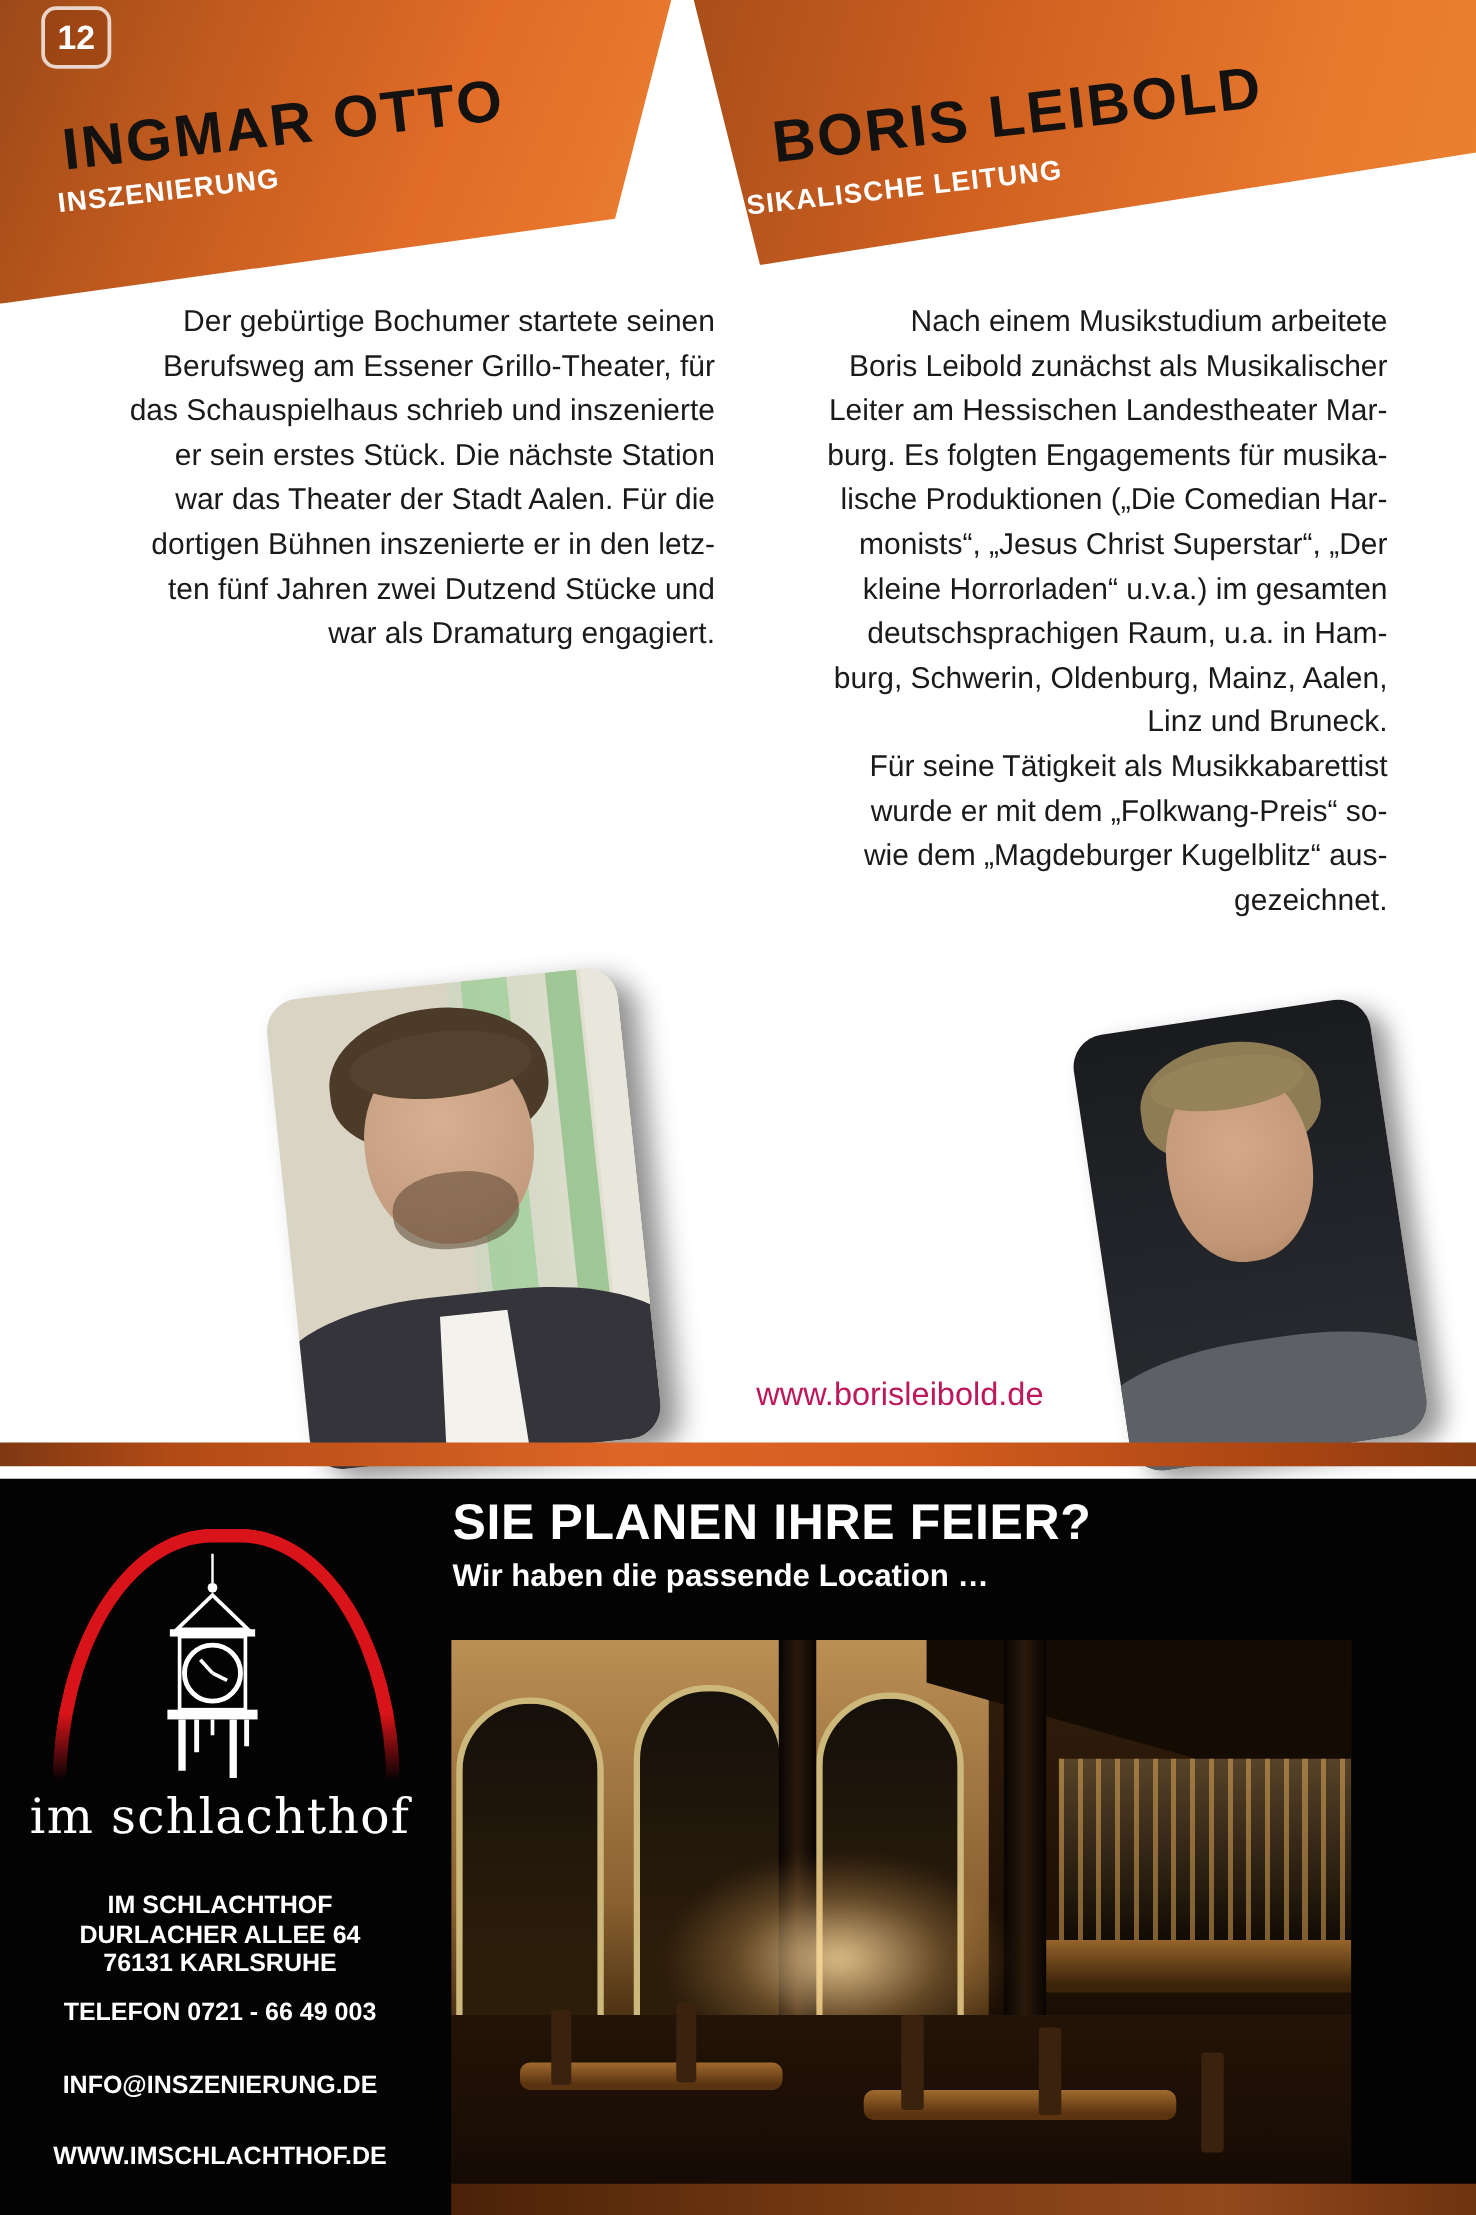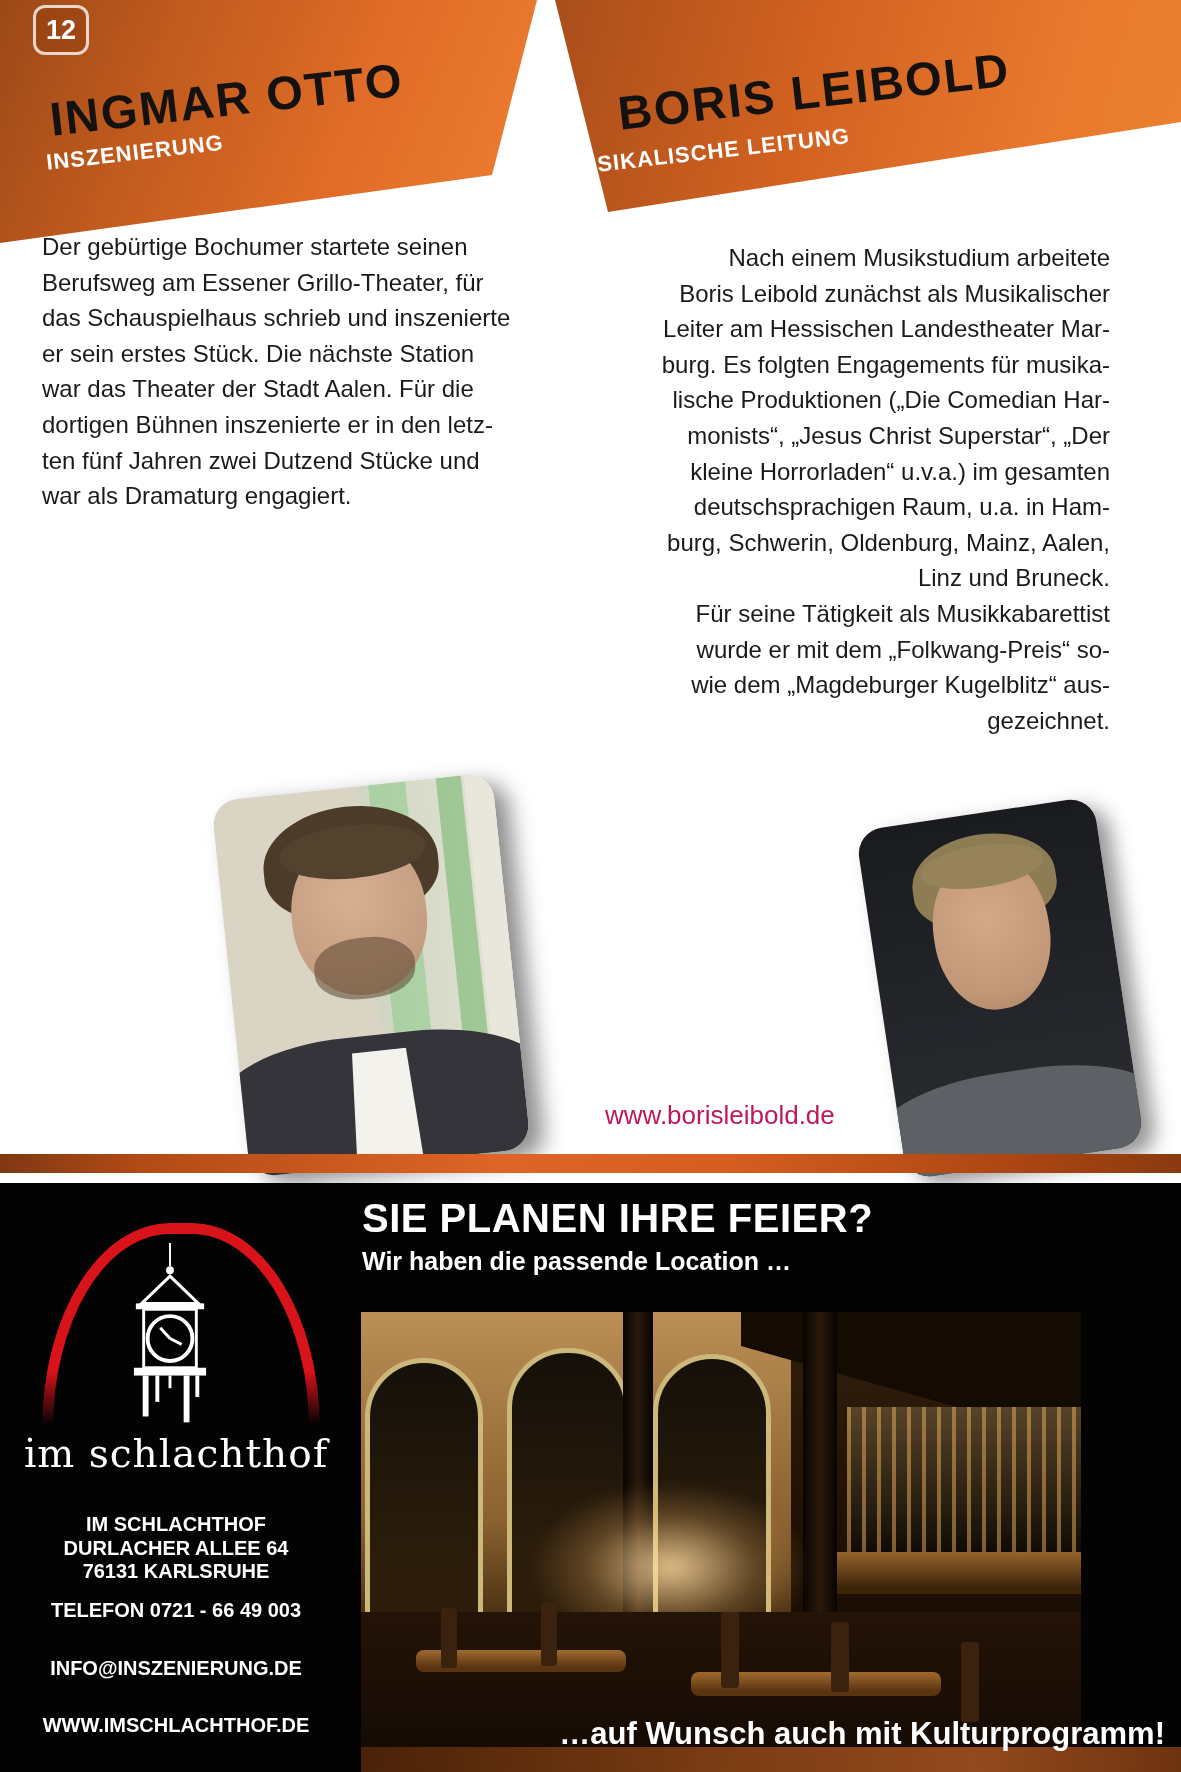--- a/index.html
+++ b/index.html
@@ -21,21 +21,21 @@
     transform:rotate(-6.5deg);transform-origin:left top;white-space:nowrap;}
   .name-ingmar{left:47px;top:92px;}
   .name-boris{left:615px;top:86px;}
   .profile-role{color:#fff;font-weight:700;font-size:22px;letter-spacing:1px;
     transform:rotate(-6.5deg);transform-origin:left top;white-space:nowrap;}
   .role-ingmar{left:45px;top:150px;}
   .role-boris{left:560px;top:156px;}
 
   
   .bio{color:#1a1a1a;font-size:24px;line-height:35.6px;white-space:pre-line;}
-  .bio-left-1{left:42px;top:229px;width:530px;}
+  .bio-left-1{left:42px;top:240px;width:530px;text-align:right;}
   .bio-left-2{left:42px;top:560px;width:530px;}
   .bio-right{left:620px;top:240px;width:490px;text-align:right;}
   .website{left:605px;top:1100px;font-size:26px;color:#be185d;}
 
   
   .portrait{border-radius:26px;overflow:hidden;}
   .photo-ingmar{left:230px;top:786px;width:282px;height:378px;transform:rotate(-6deg);
     background:linear-gradient(90deg,#d9d4c4 0%,#d9d4c4 52%,#cfd6c2 52%,#e4e1d4 100%);
     box-shadow:14px 10px 22px rgba(0,0,0,.45);}
   .photo-boris{left:880px;top:812px;width:240px;height:352px;transform:rotate(-8.5deg);
@@ -222,16 +222,15 @@
       <div class="vp vp-table vp-table1"></div>
       <div class="vp vp-table vp-table2"></div>
       <div class="vp vp-chair vp-chair1"></div>
       <div class="vp vp-chair vp-chair2"></div>
       <div class="vp vp-chair vp-chair3"></div>
       <div class="vp vp-chair vp-chair4"></div>
       <div class="vp vp-chair vp-chair5"></div>
     </div>
 
     <div class="abs ad-bottom-strip"></div>
-    <div class="abs ad-footer">…auf Wunsch auch mit Kulturprogramm!</div>
   </div>
 
 </div>
 
 </body></html>

